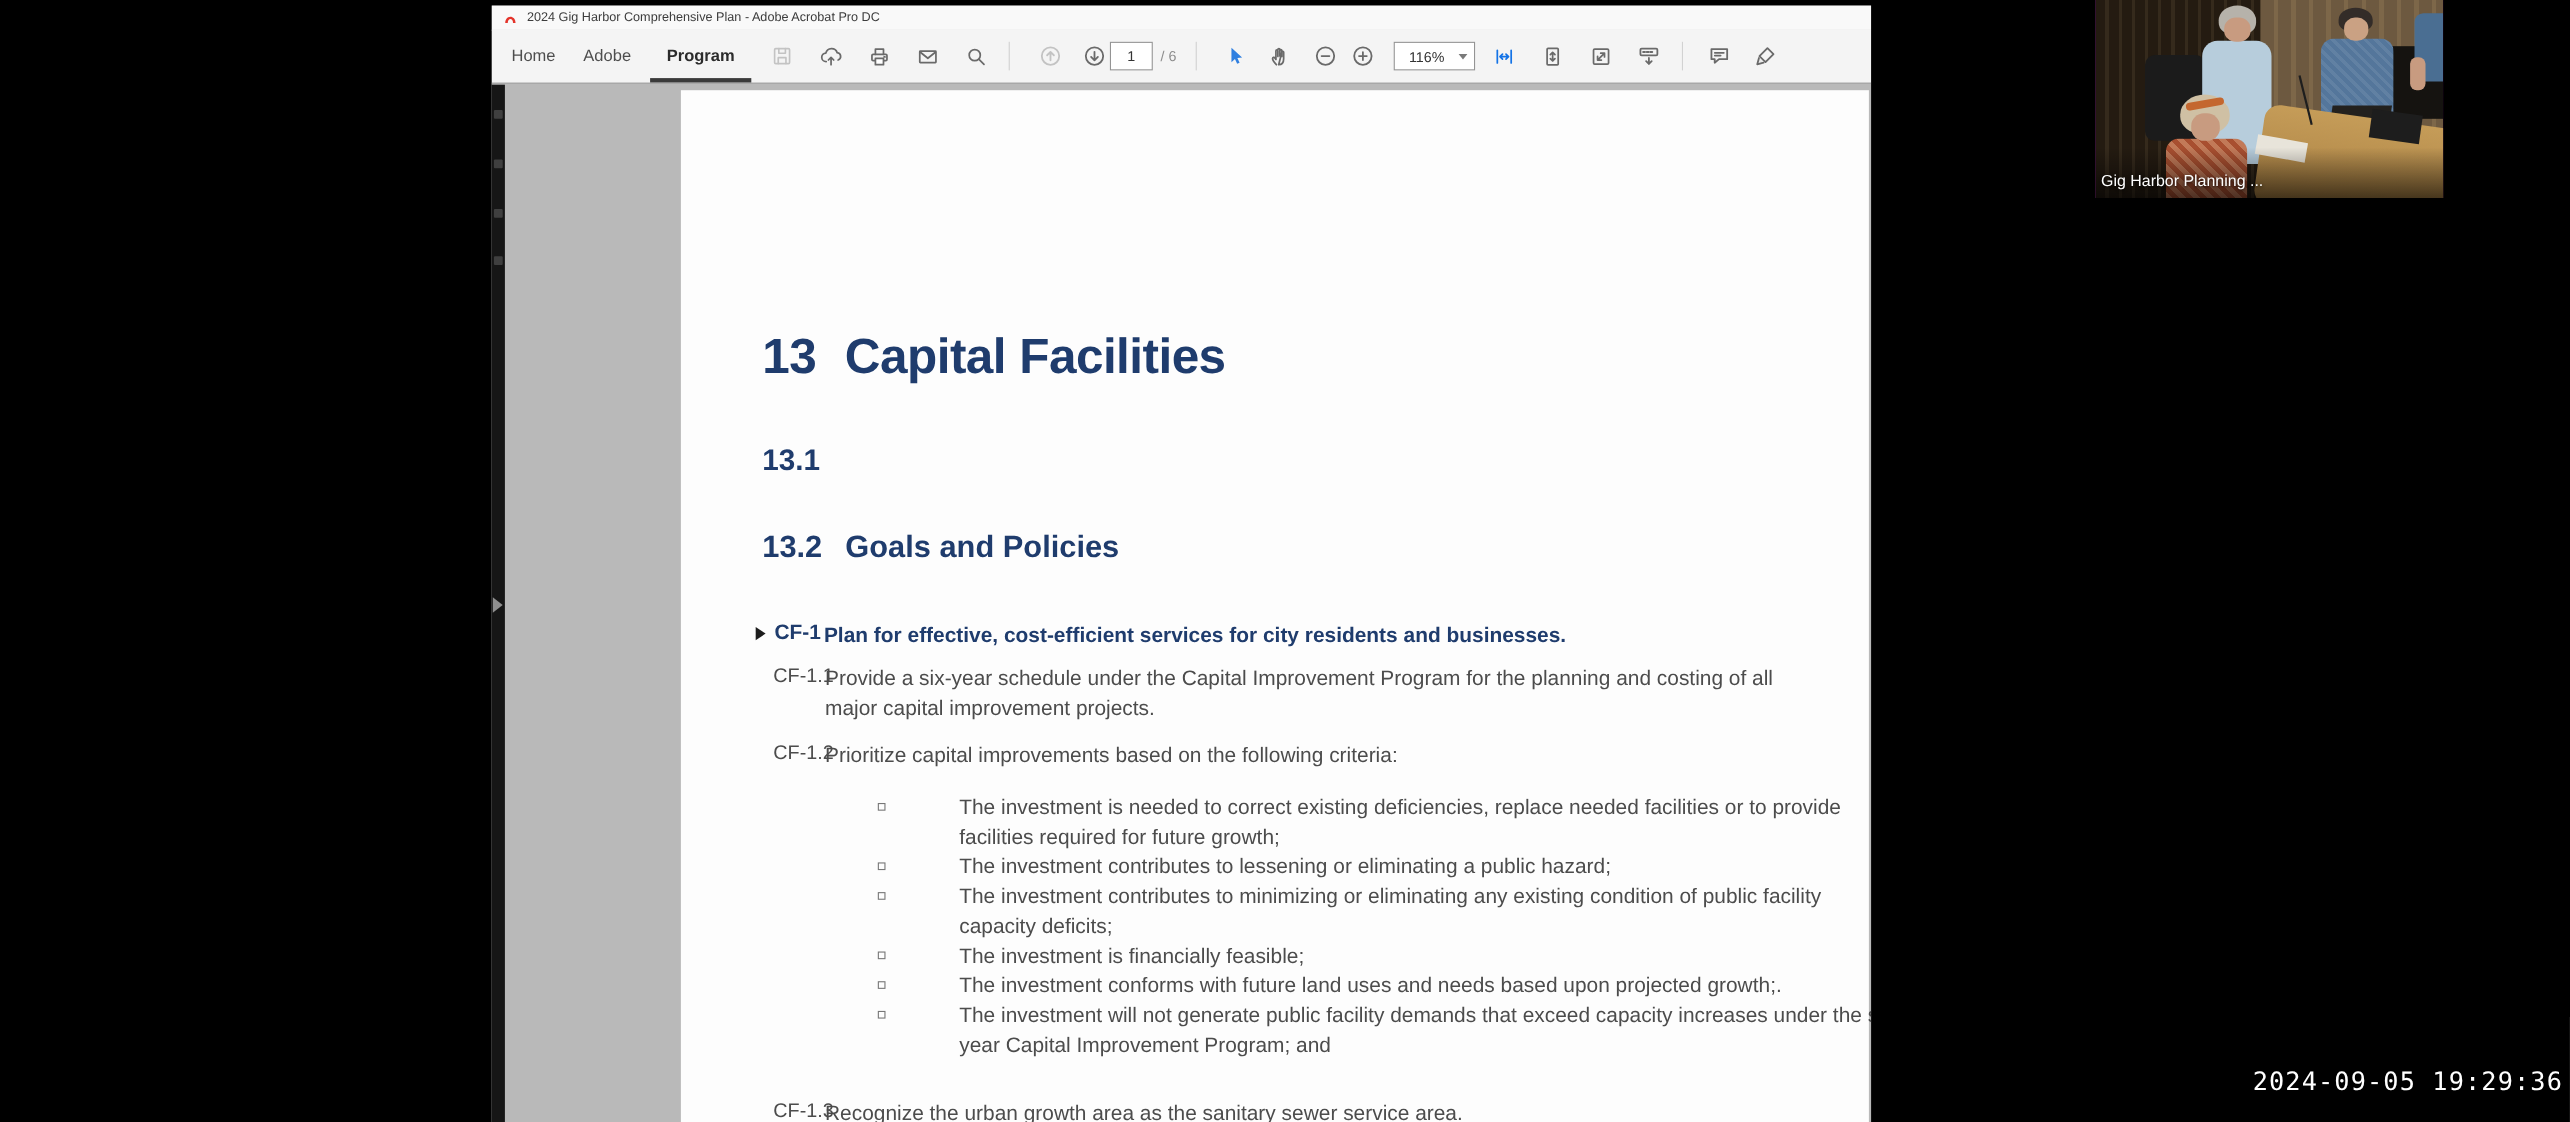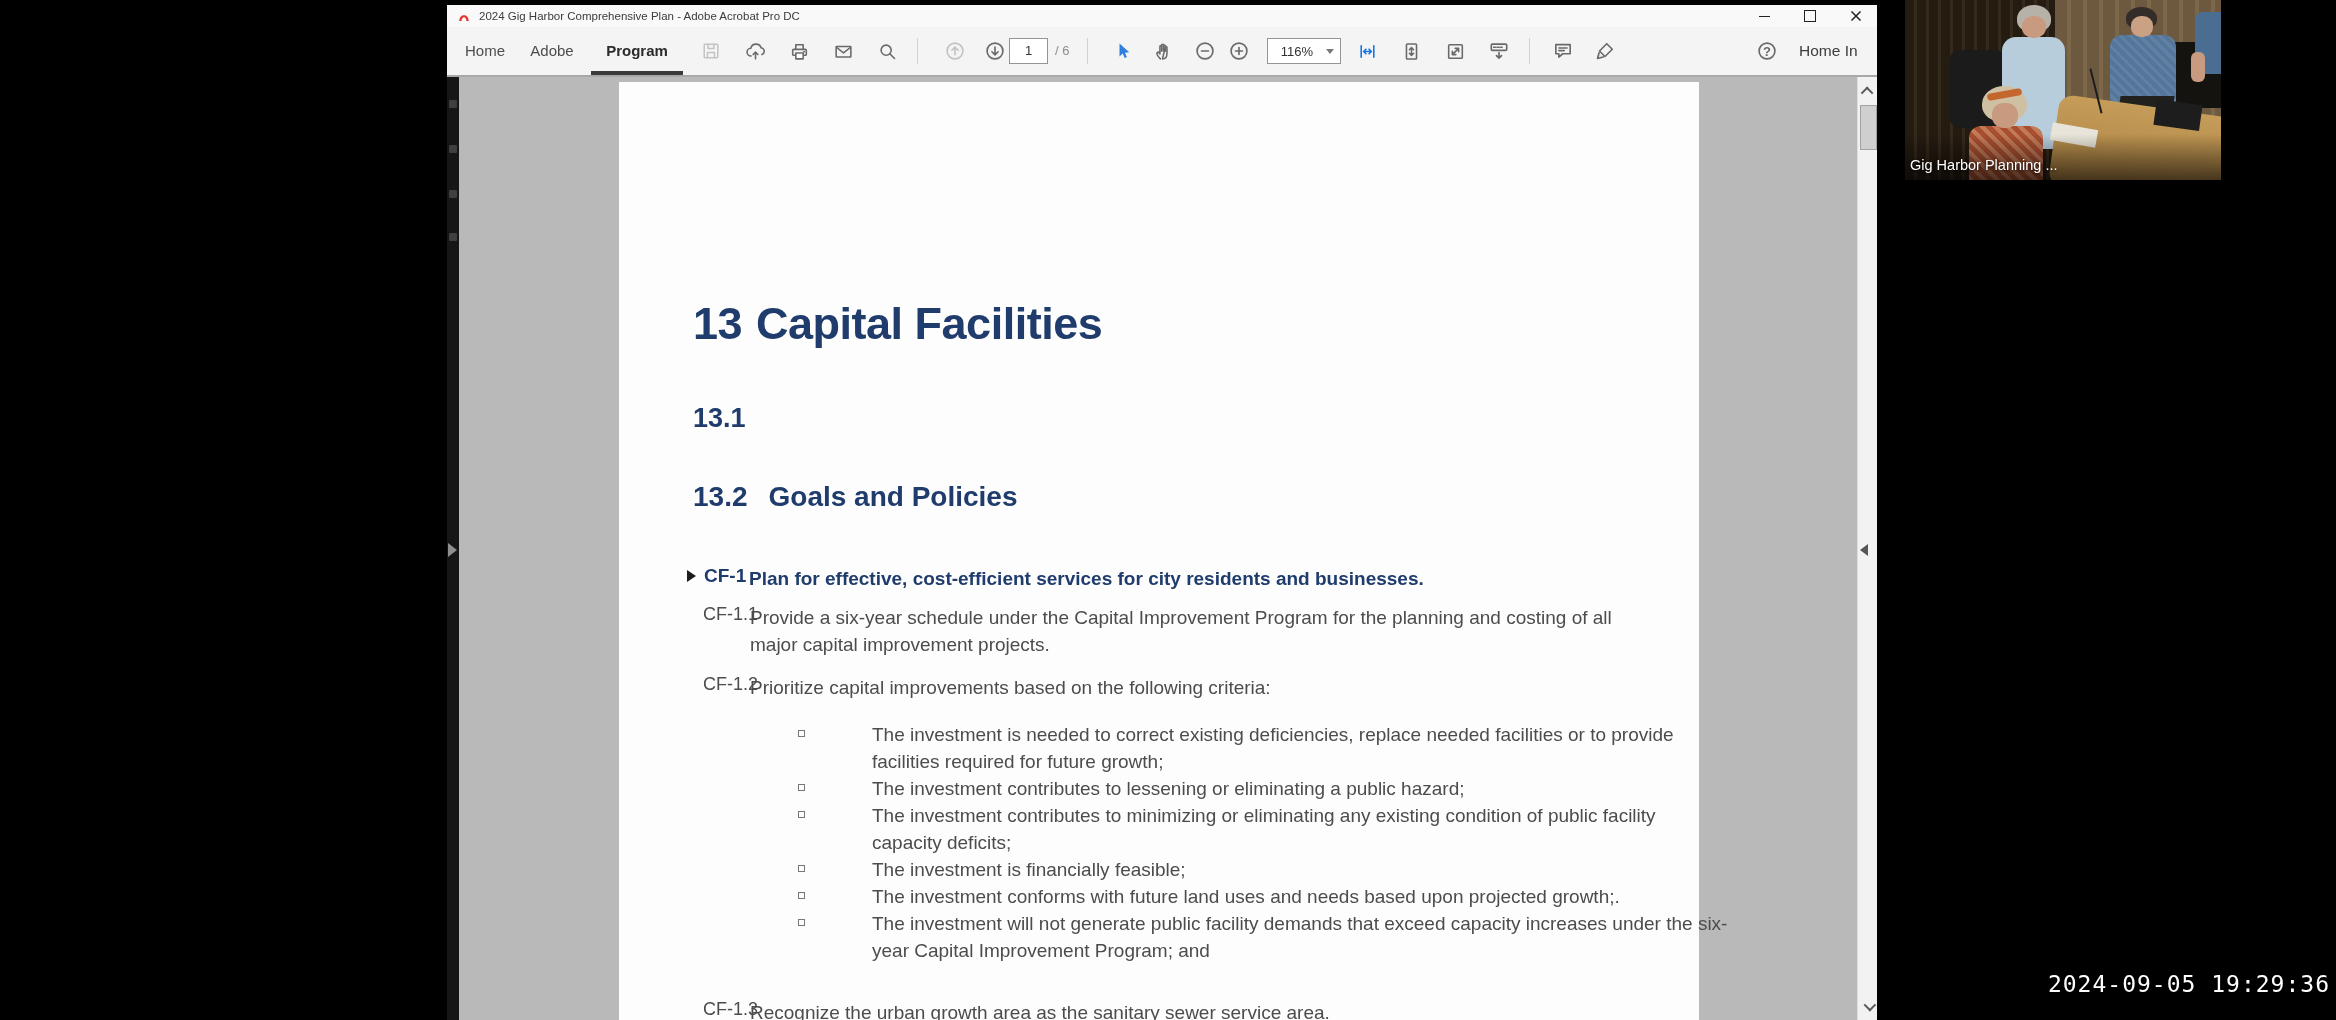--- a/index.html
+++ b/index.html
@@ -1,20 +1,20 @@
 <!DOCTYPE html>
 <html><head>
 <meta charset="utf-8">
 <style>
   html,body{margin:0;padding:0;background:#000;}
   #stage{position:relative;width:2336px;height:1020px;background:#000;overflow:hidden;
          font-family:"Liberation Sans",sans-serif;}
 
   
-  #acrobat{position:absolute;left:447px;top:5px;width:1430px;height:1015px;background:#b9b9b9;overflow:hidden;}
+  #acrobat{position:absolute;left:447px;top:5px;width:1254px;height:1015px;background:#b9b9b9;overflow:hidden;}
 
   
   .titlebar{position:absolute;left:0;top:0;width:100%;height:22px;background:#f9f9f9;border-bottom:1px solid #e3e3e3;}
   .titlebar .app-icon{position:absolute;left:10px;top:4px;width:14px;height:14px;}
   .titlebar .title-text{position:absolute;left:32px;top:0;height:22px;line-height:22px;font-size:11.5px;color:#3c3c3c;white-space:nowrap;}
   .win-btn{position:absolute;top:0;width:38px;height:22px;display:flex;align-items:center;justify-content:center;}
   .win-min{left:1298px;}.win-max{left:1344px;}.win-close{left:1390px;}
   .min-glyph{width:11px;height:0;border-top:1.6px solid #222;}
   .max-glyph{width:10px;height:10px;border:1.6px solid #222;}
 
@@ -52,21 +52,21 @@
   
   .scrollbar{position:absolute;left:1410px;top:72px;width:20px;height:943px;background:#f2f2f2;border-left:1px solid #ddd;}
   .sb-btn{position:absolute;left:0;width:20px;height:16px;display:flex;align-items:center;justify-content:center;}
   .sb-up{top:6px;}.sb-down{bottom:6px;}
   .chev{width:7px;height:7px;border-left:2px solid #5a5a5a;border-top:2px solid #5a5a5a;}
   .chev-up{transform:rotate(45deg) translateY(2px);}
   .chev-down{transform:rotate(225deg) translateY(2px);}
   .sb-thumb{position:absolute;left:2px;top:28px;width:15px;height:43px;background:#cfcfcf;border:1px solid #a2a2a2;}
 
   
-  .pdf-h1{position:absolute;left:74px;top:216px;display:flex;gap:14px;color:#1f3c6d;font-size:45px;font-weight:bold;letter-spacing:-.5px;white-space:nowrap;align-items:flex-end;}
+  .pdf-h1{position:absolute;left:74px;top:216px;display:flex;gap:26px;color:#1f3c6d;font-size:45px;font-weight:bold;letter-spacing:-.5px;white-space:nowrap;align-items:flex-end;}
   .pdf-h2a{position:absolute;left:74px;top:321px;color:#1f3c6d;font-size:27px;font-weight:bold;}
   .pdf-h2b{position:absolute;left:74px;top:399px;display:flex;gap:21px;color:#1f3c6d;font-size:28px;font-weight:bold;white-space:nowrap;}
   .goal-row{position:absolute;left:68px;top:483px;width:940px;}
   .goal-tri{position:absolute;left:0;top:5px;width:0;height:0;border-top:6px solid transparent;border-bottom:6px solid transparent;border-left:9px solid #1c1c1c;}
   .goal-code{position:absolute;left:17px;top:0;font-size:19px;font-weight:bold;color:#1f3c6d;}
   .goal-text{margin-left:62px;font-size:19px;font-weight:bold;color:#1f3c6d;line-height:27px;}
   .policy-list{position:absolute;left:84px;top:522px;width:960px;}
   .policy-row{position:relative;margin-bottom:16px;}
   .policy-code{position:absolute;left:0;top:0;font-size:18px;color:#4c4c4c;}
   .policy-text{margin-left:47px;width:880px;font-size:19px;color:#4c4c4c;line-height:27px;}

